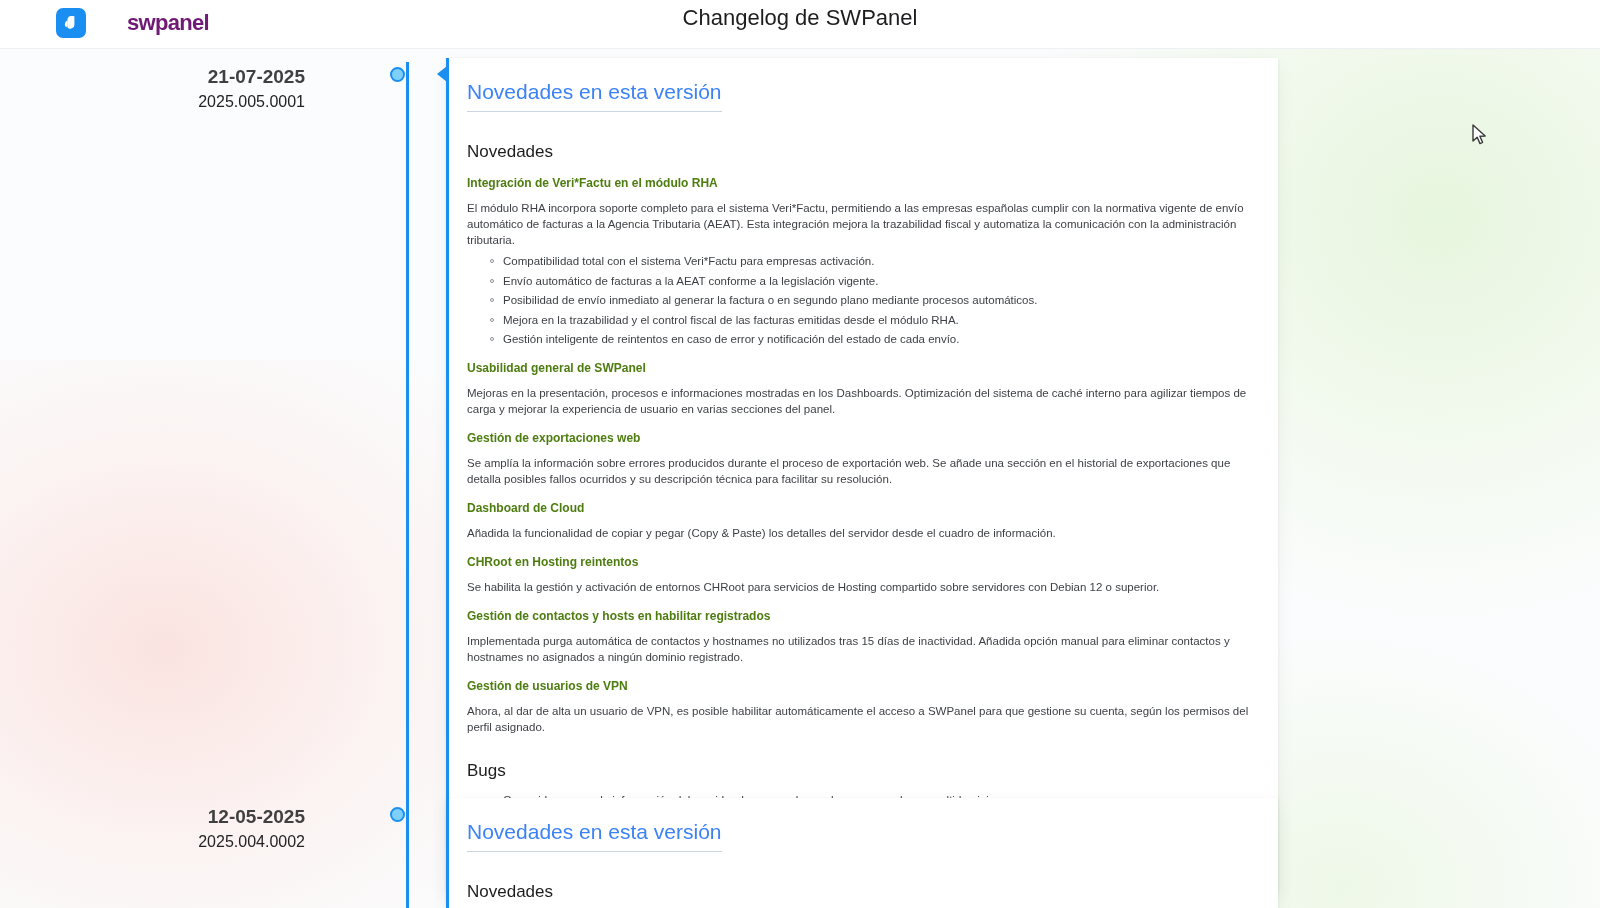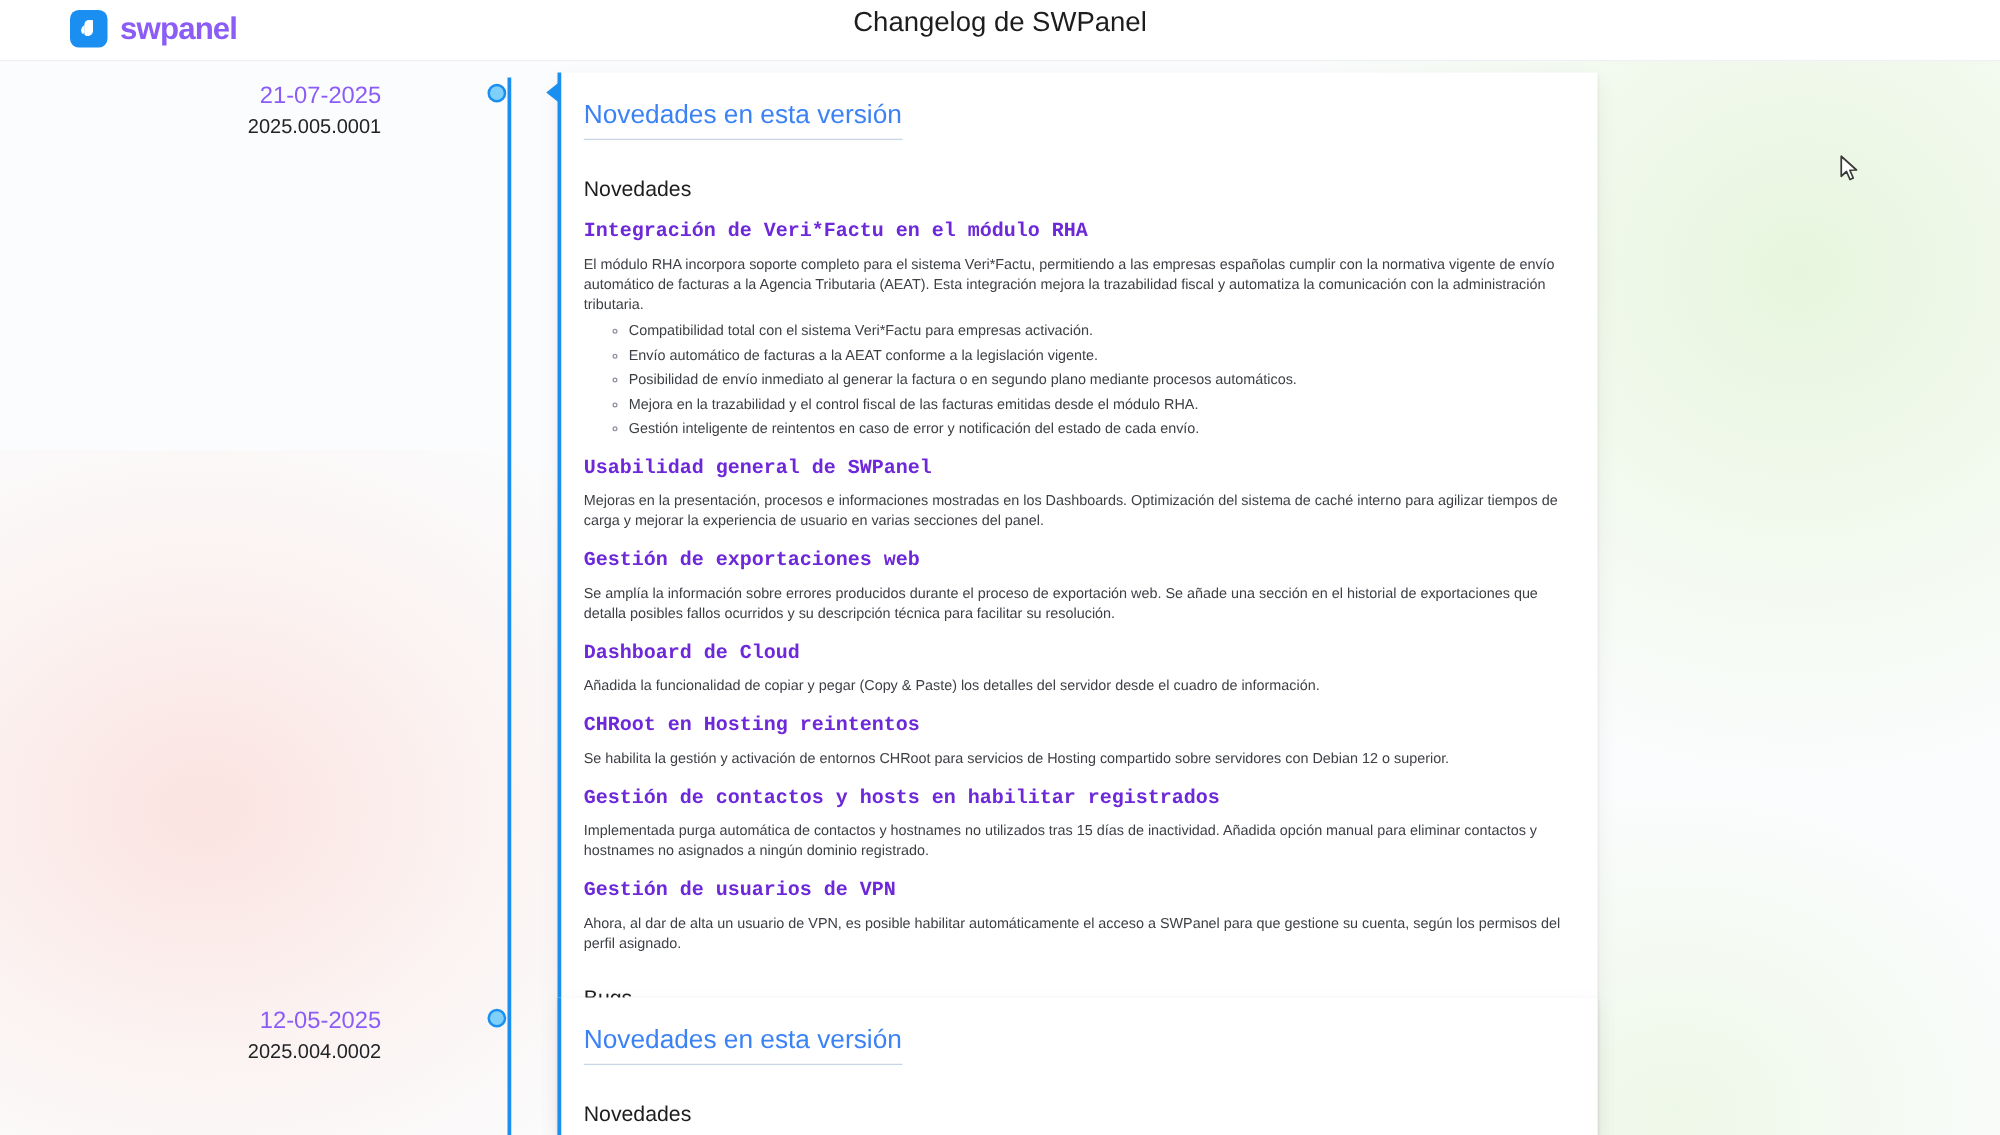--- a/index.html
+++ b/index.html
@@ -72,25 +72,26 @@
   .brand-mark {
     width: 30px;
     height: 30px;
     border-radius: 7px;
     background: #1b8ef2;
     display: flex;
     align-items: center;
     justify-content: center;
   }
   .brand-name {
-    font-size: 25px;
+    font-size: 22px;
     font-weight: bold;
     letter-spacing: -0.7px;
-    color: #8b5cf6;
+    color: #701a75;
     line-height: 1;
+    margin-left: 31px;
   }
   .page-title {
     position: absolute;
     left: 0;
     top: 5px;
     width: 1600px;
     text-align: center;
     font-size: 22px;
     color: #1d1d1f;
     font-weight: normal;
@@ -115,23 +116,24 @@
 
   .entry-meta {
     position: absolute;
     right: 1295px;   
     top: 0;
     text-align: right;
     width: 300px;
   }
   .entry-date {
     font-size: 19px;
-    color: #8b5cf6;
+    color: #404040;
     line-height: 26px;
     white-space: nowrap;
+    font-weight: bold;
   }
   .entry-version {
     font-size: 16px;
     color: #222326;
     line-height: 24px;
     white-space: nowrap;
   }
 
   .entry-dot {
     position: absolute;
@@ -179,25 +181,24 @@
 
   .sec-h2 {
     font-size: 17px;
     font-weight: normal;
     color: #1d1d1f;
     margin: 26px 0 12px 0;
   }
   .sec-h2.first { margin-top: 24px; }
 
   .sub-h {
-    font-size: 16px;
+    font-size: 12px;
     font-weight: bold;
-    color: #6d28d9;
+    color: #4d7c0f;
     margin: 14px 0 10px 0;
-    font-family: Liberation Mono, monospace;
   }
   .para {
     font-size: 11.5px;
     line-height: 16px;
     color: #3c3f44;
     margin: 0 0 6px 0;
   }
   ul.bullets {
     margin: 6px 0 4px 0;
     padding-left: 36px;

